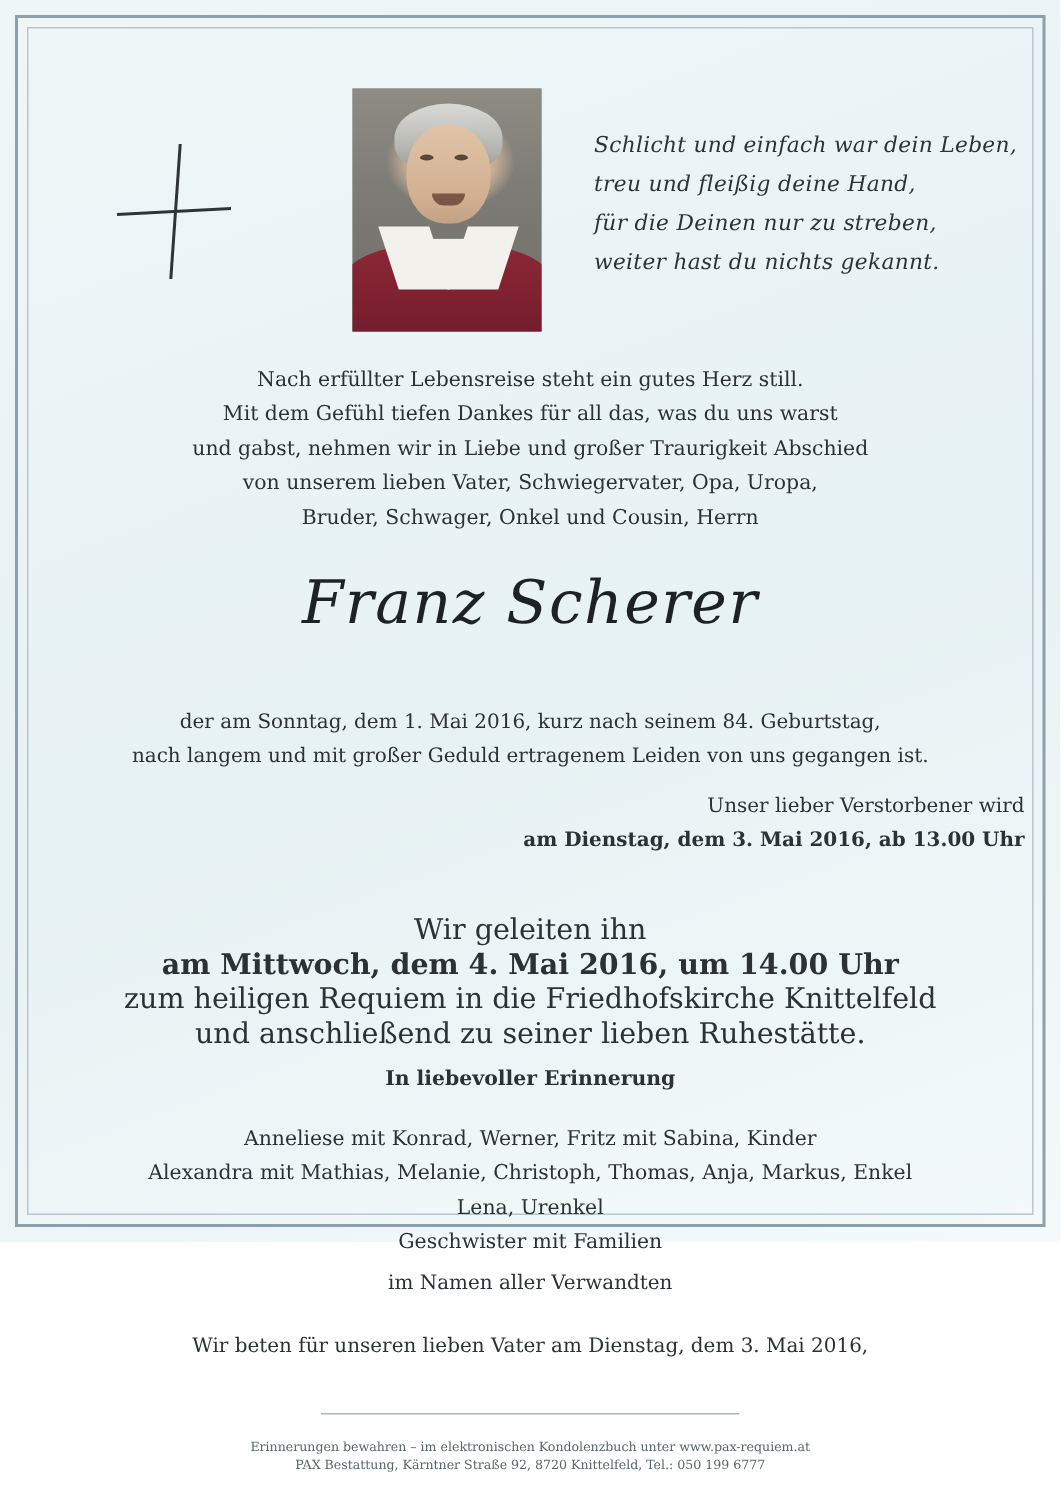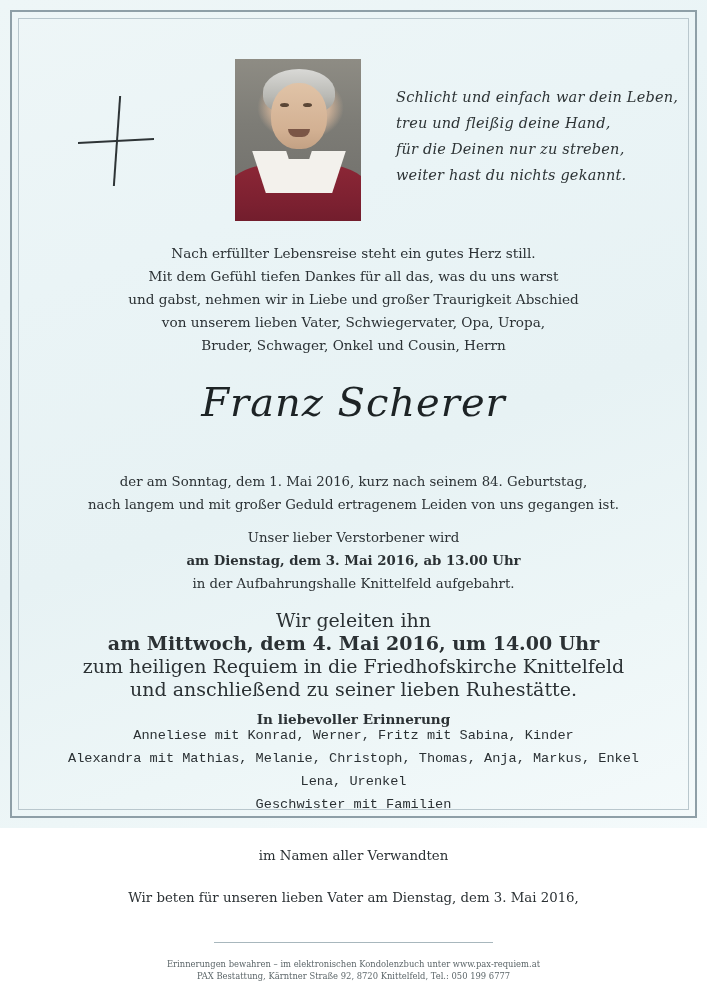--- a/index.html
+++ b/index.html
@@ -197,36 +197,36 @@
   }
   .after-name {
     top: 446px;
     font-size: 13.3px;
     line-height: 23px;
   }
   .laying-out {
     top: 502px;
     font-size: 13.3px;
     line-height: 23px;
+    text-align: right;
   }
   .funeral {
     top: 585px;
     font-size: 19px;
     line-height: 23px;
   }
   .remembrance {
     top: 684px;
     font-size: 13.6px;
     line-height: 23px;
   }
   .family {
-    top: 700px;
+    top: 724px;
     font-size: 13.6px;
     line-height: 23px;
-    font-family: Liberation Mono, monospace;
   }
   .relatives {
     top: 820px;
     font-size: 13.3px;
     line-height: 23px;
   }
   .prayer {
     top: 862px;
     font-size: 13.3px;
     line-height: 23px;
@@ -300,21 +300,20 @@
     <div class="body-block name">Franz Scherer</div>
 
     <div class="body-block after-name">
       <div>der am Sonntag, dem 1. Mai 2016, kurz nach seinem 84. Geburtstag,</div>
       <div>nach langem und mit großer Geduld ertragenem Leiden von uns gegangen ist.</div>
     </div>
 
     <div class="body-block laying-out">
       <div>Unser lieber Verstorbener wird</div>
       <div class="bold">am Dienstag, dem 3. Mai 2016, ab 13.00 Uhr</div>
-      <div>in der Aufbahrungshalle Knittelfeld aufgebahrt.</div>
     </div>
 
     <div class="body-block funeral">
       <div>Wir geleiten ihn</div>
       <div class="bold">am Mittwoch, dem 4. Mai 2016, um 14.00 Uhr</div>
       <div>zum heiligen Requiem in die Friedhofskirche Knittelfeld</div>
       <div>und anschließend zu seiner lieben Ruhestätte.</div>
     </div>
 
     <div class="body-block remembrance bold">In liebevoller Erinnerung</div>

